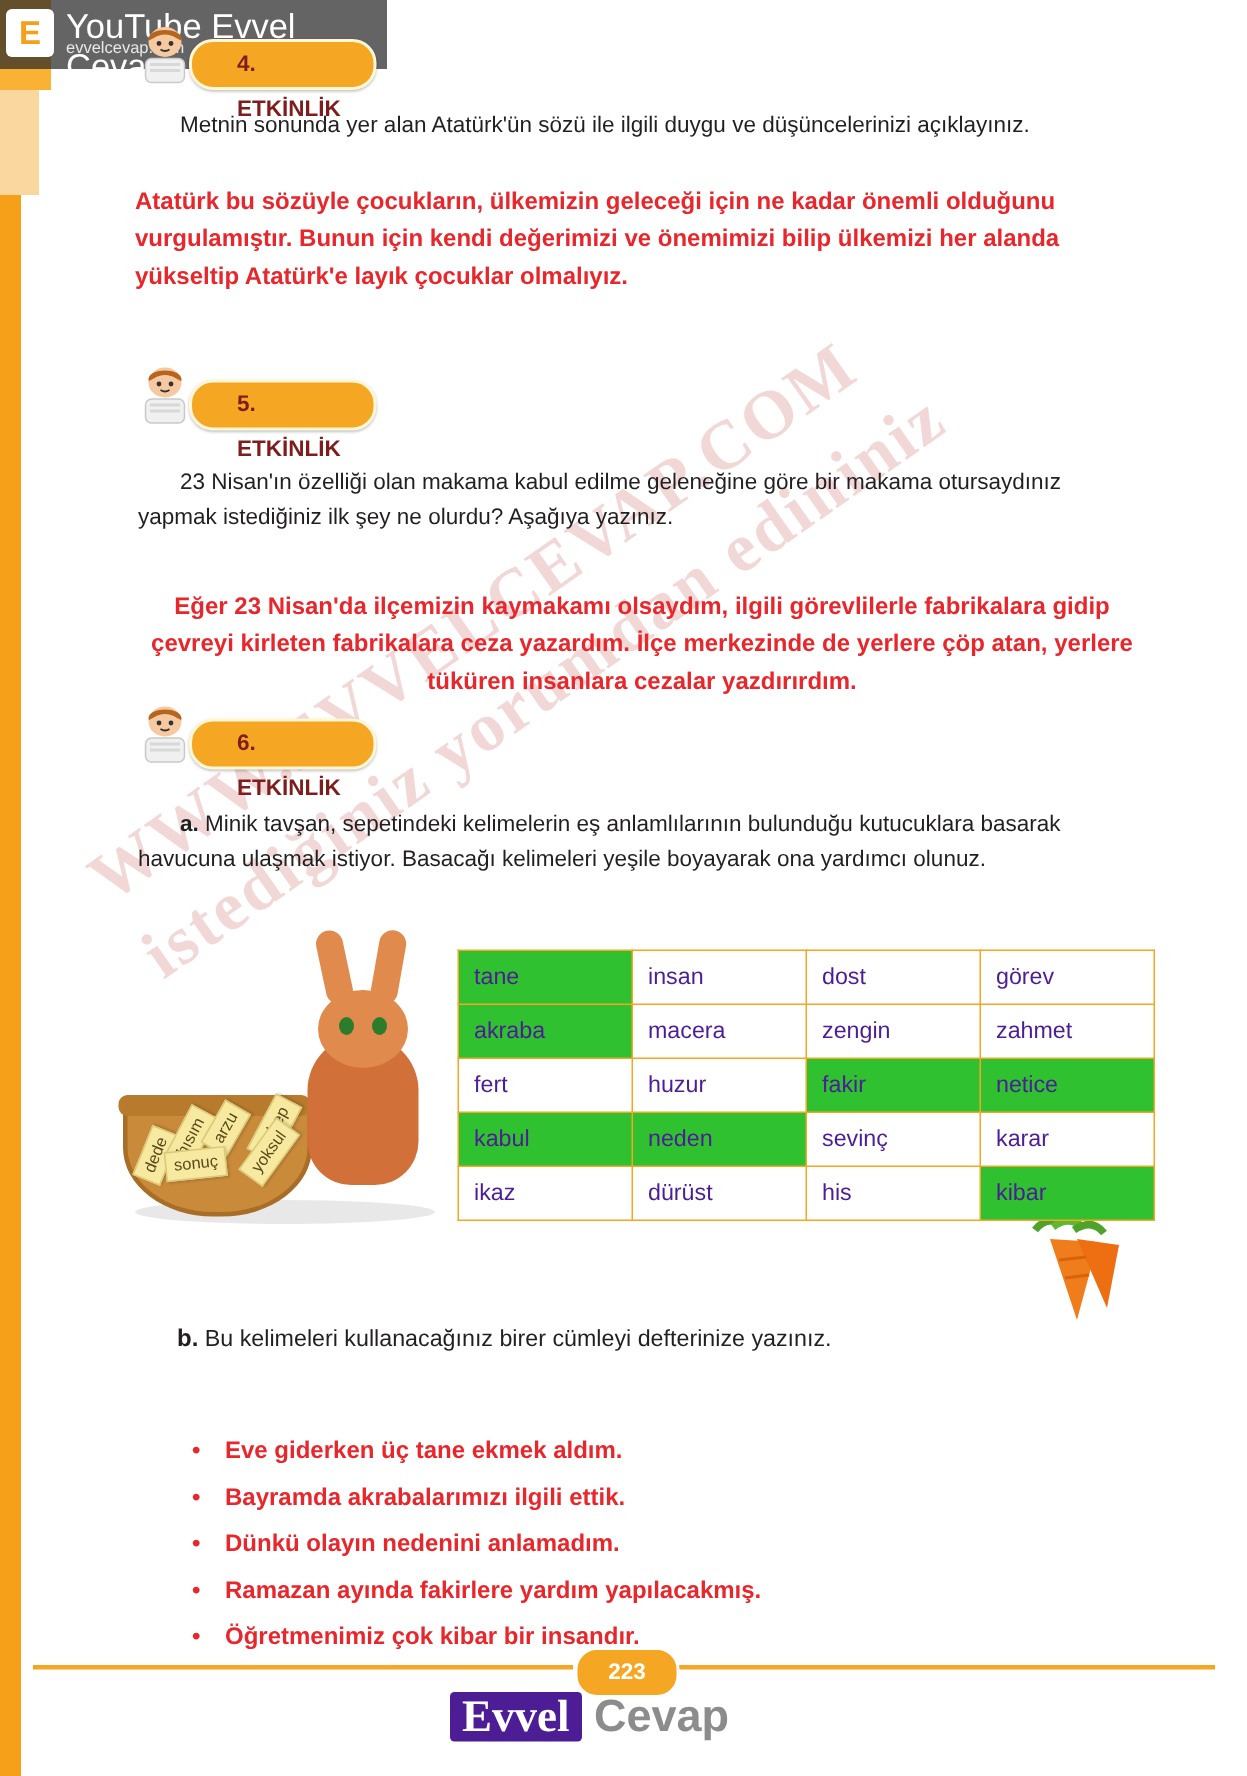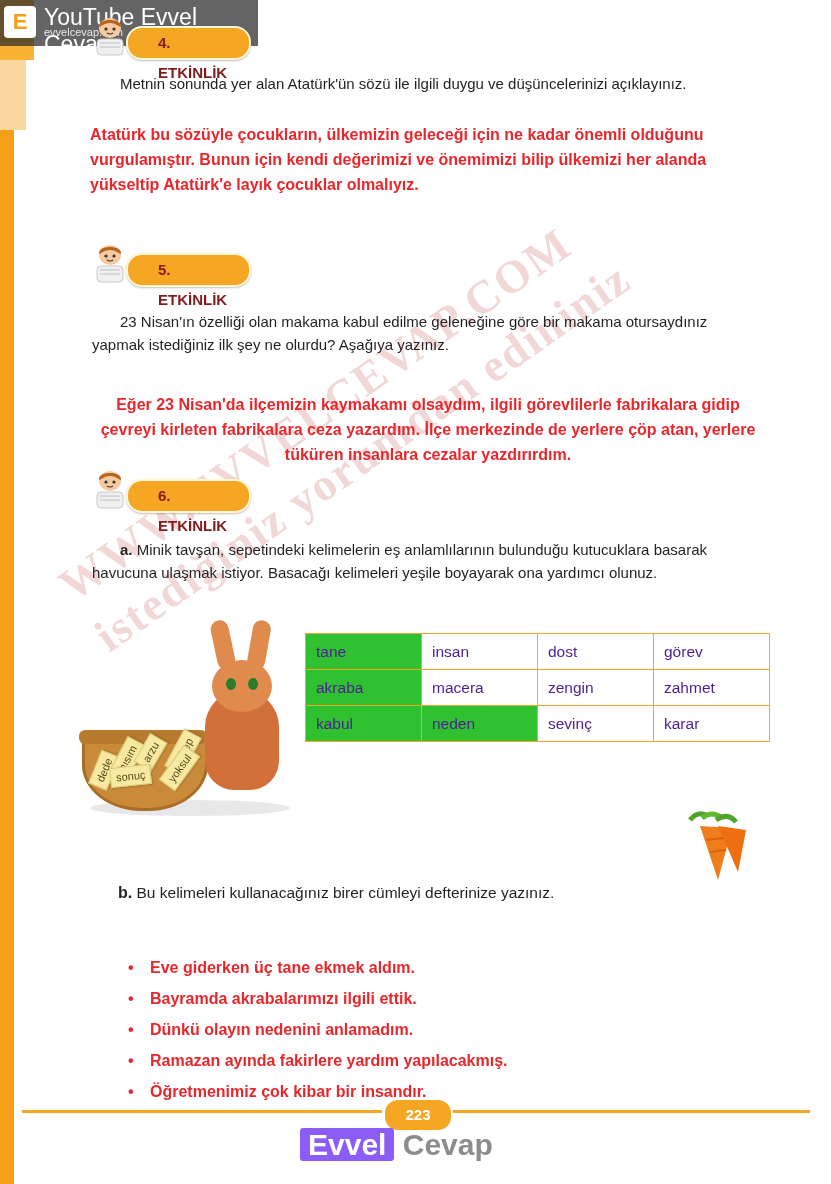--- a/index.html
+++ b/index.html
@@ -60,21 +60,21 @@
   .bList .row:before{content:"•";position:absolute;left:18px;color:#e8272c;}
 
   .blabel{position:absolute;font-size:15.5px;color:#231f20;}
   .blabel b{font-size:16px;}
 
   
   .rule{position:absolute;height:3px;background:#f5a623;top:1110px;}
   .pagepill{position:absolute;left:383px;top:1098px;width:66px;height:30px;border-radius:15px;background:#f5a623;
     color:#fff;font-size:15px;font-weight:bold;text-align:center;line-height:30px;border:2px solid #fff;}
   .foot{position:absolute;left:300px;top:1128px;font-size:30px;font-weight:bold;color:#8c8c8c;}
-  .foot .e{background:#8b5cf6;color:#fff;padding:0 8px;border-radius:3px;}
+  .foot .e{background:#4c1d95;color:#fff;padding:0 8px;border-radius:3px;font-family:Liberation Serif, serif;}
 
   
   .basket{position:absolute;left:82px;top:735px;width:120px;height:70px;background:#c98a3a;
     border-radius:0 0 60px 60px / 0 0 46px 46px;border:3px solid #a86d26;}
   .basket:after{content:"";position:absolute;left:-6px;top:-8px;width:128px;height:14px;background:#b87a2c;border-radius:6px;}
   .note{position:absolute;background:#f7e9a0;border:1px solid #d9c878;font-size:11px;color:#5a4a1a;
     padding:3px 5px;box-shadow:1px 1px 2px rgba(0,0,0,.18);}
   .rabbit-body{position:absolute;left:205px;top:690px;width:74px;height:100px;background:#d2703a;border-radius:38px 38px 30px 30px;}
   .rabbit-head{position:absolute;left:212px;top:660px;width:60px;height:52px;background:#e08a4d;border-radius:50%;}
   .ear-l{position:absolute;left:214px;top:620px;width:18px;height:50px;background:#e08a4d;border-radius:10px;transform:rotate(-12deg);}
@@ -186,24 +186,36 @@
     <td>dost</td>
     <td>görev</td>
   </tr>
   <tr>
     <td class="green">akraba</td>
     <td>macera</td>
     <td>zengin</td>
     <td>zahmet</td>
   </tr>
   <tr>
+    <td>fert</td>
+    <td>huzur</td>
+    <td class="green">fakir</td>
+    <td class="green">netice</td>
+  </tr>
+  <tr>
     <td class="green">kabul</td>
     <td class="green">neden</td>
     <td>sevinç</td>
     <td>karar</td>
+  </tr>
+  <tr>
+    <td>ikaz</td>
+    <td>dürüst</td>
+    <td>his</td>
+    <td class="green">kibar</td>
   </tr>
 </tbody>
   </table>
 
 <div class="blabel" style="left:118px;top:884px;width:640px;">
   <b>b.</b>
   <span>Bu kelimeleri kullanacağınız birer cümleyi defterinize yazınız.</span>
 </div>
 
 <div class="bList" style="left:110px;top:908px;width:660px;margin-top:44px;">

